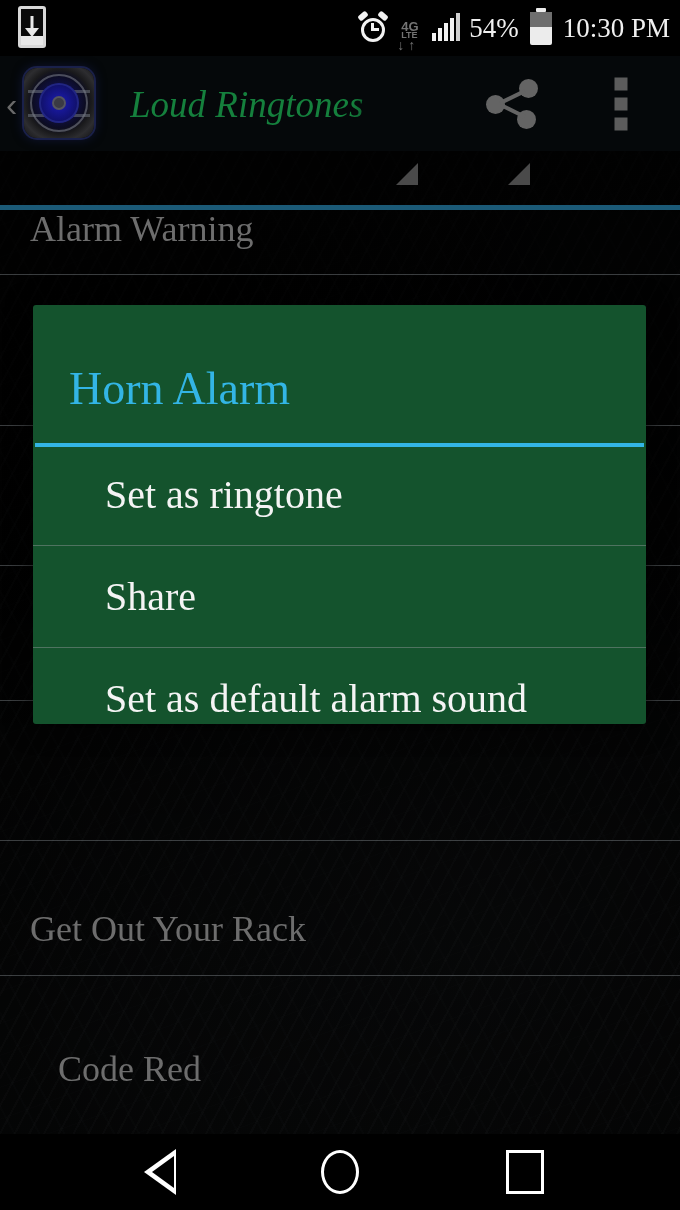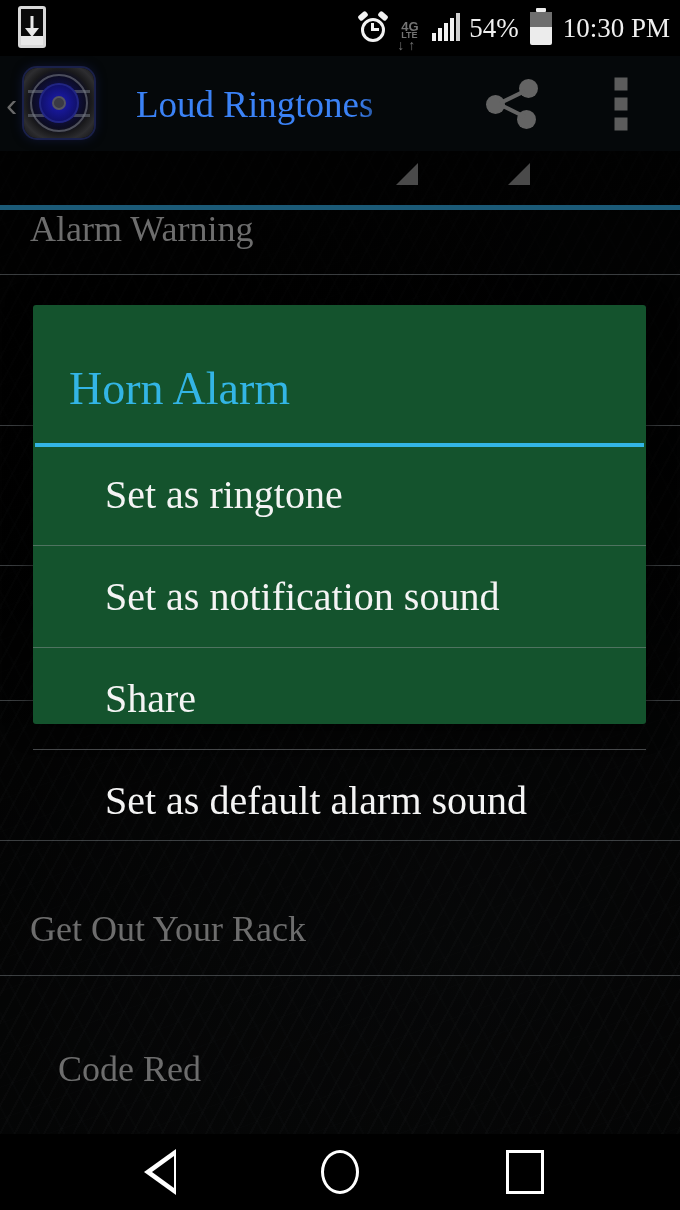--- a/index.html
+++ b/index.html
@@ -79,24 +79,24 @@
   #app-icon{ position:absolute; left:24px; top:12px; width:70px; height:70px;
              border-radius:13px; background:radial-gradient(circle at 50% 48%, #14146e 0%, #101046 32%, #0c0c22 52%, #1a1a1c 64%, #2d2d30 78%, #121214 100%);
              box-shadow:0 0 0 2px rgba(40,50,110,.55), 0 0 12px rgba(30,40,120,.5); overflow:hidden;}
   #app-icon .ring{ position:absolute; left:50%; top:50%; transform:translate(-50%,-50%);
              border-radius:50%; border:2px solid rgba(150,155,165,.45); }
   #app-icon .r1{ width:58px; height:58px; } #app-icon .r2{ width:40px; height:40px;
              border-color:rgba(40,45,140,.7); background:radial-gradient(circle,#1c1cb4 0%, #11116e 70%);}
   #app-icon .r3{ width:14px; height:14px; background:#3a3a44; border-color:#55555f;}
   #app-icon .bar{ position:absolute; left:4px; width:62px; height:3px; background:rgba(120,125,135,.5);}
   #app-icon .b1{ top:22px;} #app-icon .b2{ top:46px;}
-  #title-text{ position:absolute; left:136px; top:50%; transform:translateY(-50%);
-             font-size:37px; color:#3b82f6; white-space:nowrap; width:265px;
+  #title-text{ position:absolute; left:130px; top:50%; transform:translateY(-50%);
+             font-size:37px; color:#15803d; white-space:nowrap; width:265px;
              overflow:hidden; -webkit-mask-image:linear-gradient(90deg,#000 84%,transparent 100%);
-             mask-image:linear-gradient(90deg,#000 84%,transparent 100%); }
+             mask-image:linear-gradient(90deg,#000 84%,transparent 100%);font-style:italic; }
   .corner-tri{ position:absolute; width:0;height:0;
              border-left:22px solid transparent; border-bottom:22px solid #4a4a4a; }
   #tri-title{ left:396px; top:107px; }
   #tri-share{ left:508px; top:107px; }
   #share-btn{ position:absolute; left:468px; top:0; width:90px; height:95px; }
   #share-ico{ position:absolute; left:50%; top:50%; transform:translate(-50%,-50%);
              width:54px; height:50px; }
   #share-ico .d{ position:absolute; width:19px;height:19px;border-radius:50%;background:#646464;}
   #share-ico .d1{ right:2px; top:0; } #share-ico .d2{ left:0; top:16px; }
   #share-ico .d3{ right:4px; bottom:0; }
@@ -237,24 +237,20 @@
   <div id="dialog-title-wrap">
     <div id="dialog-title">Horn Alarm</div>
   </div>
   <div id="dialog-accent"></div>
   <div id="dialog-items">
       <div class="menu-item">
         <span>Set as ringtone</span>
       </div>
       <div class="menu-item">
         <div class="menu-div"></div>
-        <span>Set as notification sound</span>
-      </div>
-      <div class="menu-item">
-        <div class="menu-div"></div>
         <span>Share</span>
       </div>
       <div class="menu-item">
         <div class="menu-div"></div>
         <span>Set as default alarm sound</span>
       </div>
     </div>
 </div>
 
 <div id="nav-bar">

